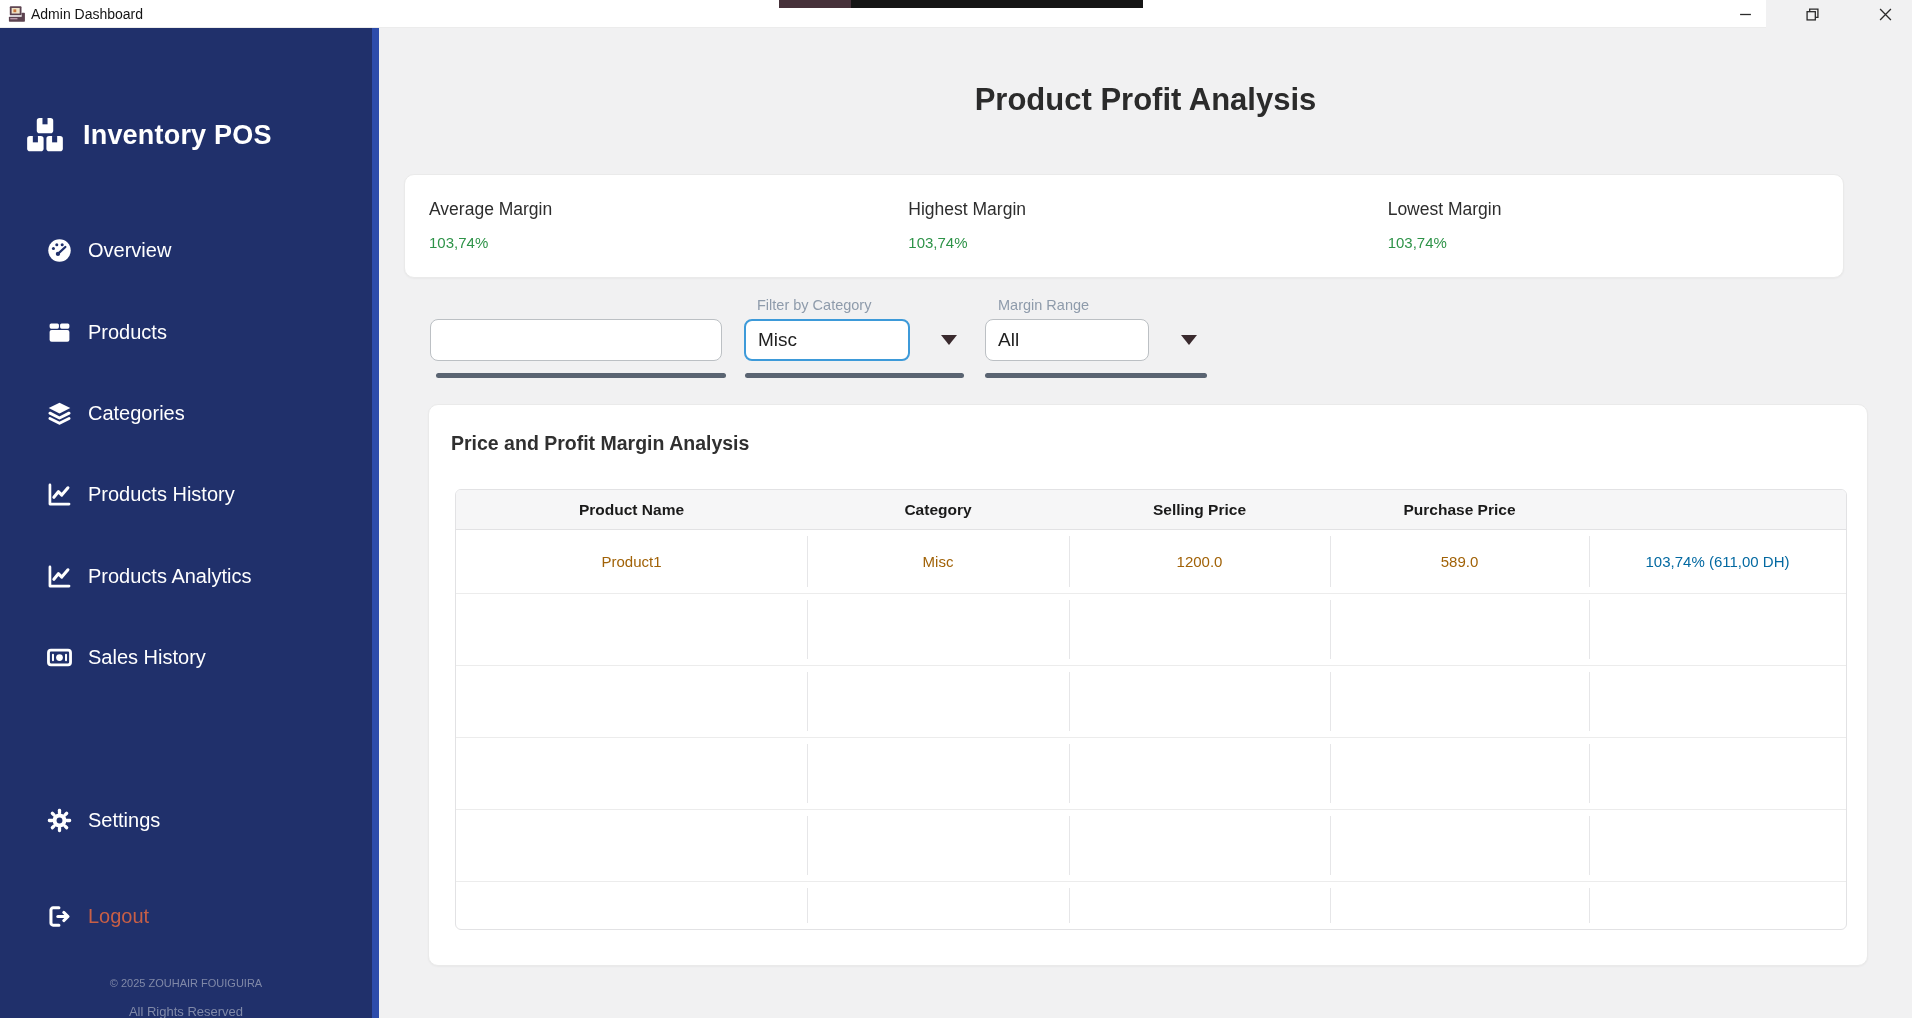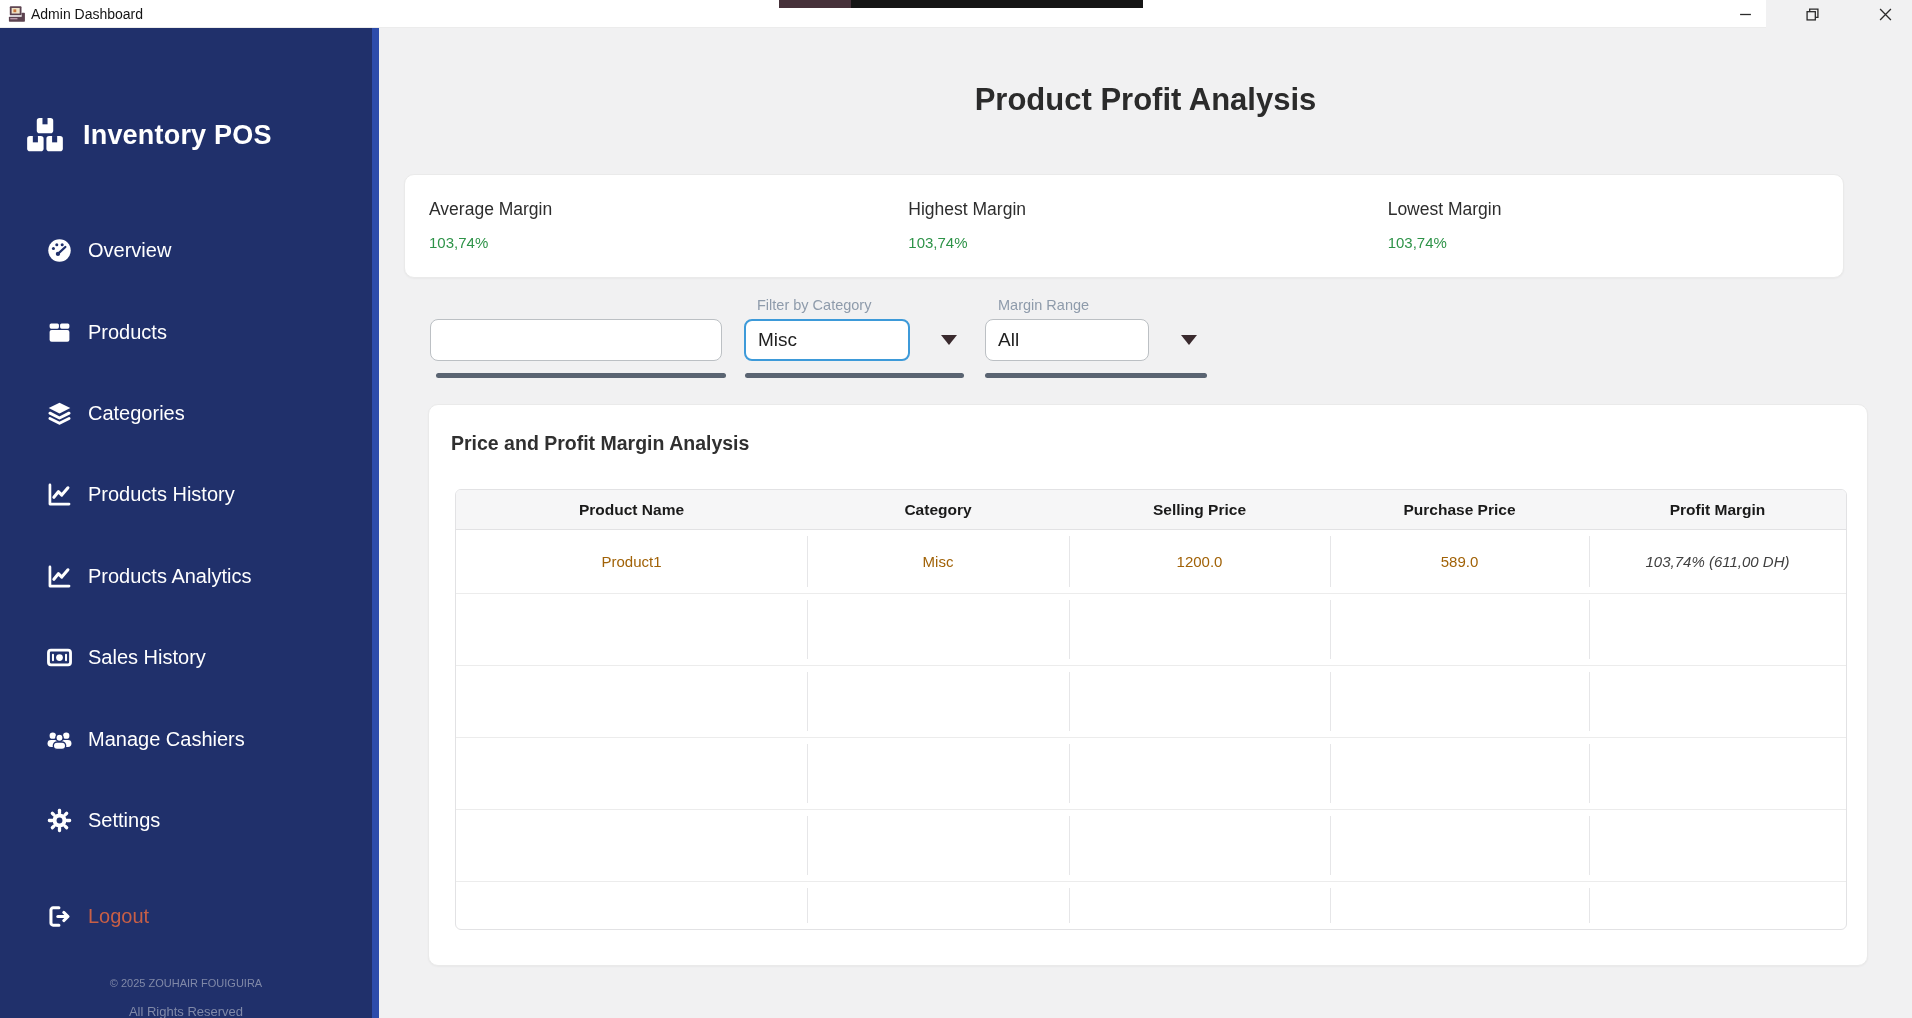--- a/index.html
+++ b/index.html
@@ -77,21 +77,21 @@
   .thead .tcell { font-weight:bold; font-size:15.5px; color:#1a1a1a; }
   .tcell { position:relative; display:flex; align-items:center; justify-content:center;
            font-size:15px; color:#a16207; }
   .tbody-row { height:64px; border-bottom:1px solid #ececec; }
   .empty-row { height:72px; border-bottom:1px solid #ececec; }
   .empty-row-last { height:47px; border-bottom:none; }
   .tbody-row .tcell:not(:first-child)::before,
   .empty-row .tcell:not(:first-child)::before,
   .empty-row-last .tcell:not(:first-child)::before {
       content:""; position:absolute; left:0; top:6px; bottom:6px; width:1px; background:#e6e6e8; }
-  .cell-green { color:#404040;font-style:italic; }
+  .cell-green { color:#0369a1; }
 </style>
 </head>
 <body>
 
 <div id="titlebar">
   <span id="app-icon">
     <svg viewBox="0 0 20 20">
       <rect x="2" y="1.5" width="13" height="10" rx="1" fill="#5c4350"></rect>
       <rect x="4" y="3.3" width="9" height="6.2" fill="#efe3c8"></rect>
       <rect x="6" y="4.8" width="3.2" height="3.2" fill="#c8763a"></rect>
@@ -182,31 +182,20 @@
 
   <div class="nav-item" id="nav-5">
     <svg viewBox="0 0 24 24" fill="none">
       <rect x="2.2" y="5.5" width="19.6" height="13" rx="2.2" stroke="#fff" stroke-width="2.5"></rect>
       <circle cx="12" cy="12" r="3" fill="#fff"></circle>
       <path d="M6.2 9.6 v4.8 M17.8 9.6 v4.8" stroke="#fff" stroke-width="1.8" stroke-linecap="round"></path>
     </svg>
     <span class="nav-label">Sales History</span>
   </div>
 
-  <div class="nav-item" id="nav-6">
-    <svg viewBox="0 0 28 24" fill="#fff">
-      <circle cx="7" cy="8" r="3.3"></circle>
-      <circle cx="21" cy="8" r="3.3"></circle>
-      <rect x="1.6" y="12.6" width="10.8" height="7.2" rx="3.6"></rect>
-      <rect x="15.6" y="12.6" width="10.8" height="7.2" rx="3.6"></rect>
-      <circle cx="14" cy="10.2" r="3.7" stroke="#20306b" stroke-width="1.4"></circle>
-      <rect x="7.6" y="14.6" width="12.8" height="7.6" rx="3.8" stroke="#20306b" stroke-width="1.4"></rect>
-    </svg>
-    <span class="nav-label">Manage Cashiers</span>
-  </div>
 
   <div class="nav-item" id="nav-7">
     <svg viewBox="0 0 24 24" fill="#fff">
       <circle cx="12" cy="12" r="6.2"></circle>
       <rect x="10.55" y="1.6" width="2.9" height="5" rx="1.3"></rect>
       <rect x="10.55" y="1.6" width="2.9" height="5" rx="1.3" transform="rotate(45 12 12)"></rect>
       <rect x="10.55" y="1.6" width="2.9" height="5" rx="1.3" transform="rotate(90 12 12)"></rect>
       <rect x="10.55" y="1.6" width="2.9" height="5" rx="1.3" transform="rotate(135 12 12)"></rect>
       <rect x="10.55" y="1.6" width="2.9" height="5" rx="1.3" transform="rotate(180 12 12)"></rect>
       <rect x="10.55" y="1.6" width="2.9" height="5" rx="1.3" transform="rotate(225 12 12)"></rect>
@@ -267,21 +256,20 @@
 
 <div class="card" id="analysis-panel">
   <div id="panel-title">Price and Profit Margin Analysis</div>
 
   <div id="table">
     <div class="trow thead">
       <div class="tcell">Product Name</div>
       <div class="tcell">Category</div>
       <div class="tcell">Selling Price</div>
       <div class="tcell">Purchase Price</div>
-      <div class="tcell">Profit Margin</div>
     </div>
 
     <div class="trow tbody-row">
       <div class="tcell">Product1</div>
       <div class="tcell">Misc</div>
       <div class="tcell">1200.0</div>
       <div class="tcell">589.0</div>
       <div class="tcell cell-green">103,74% (611,00 DH)</div>
     </div>
 

